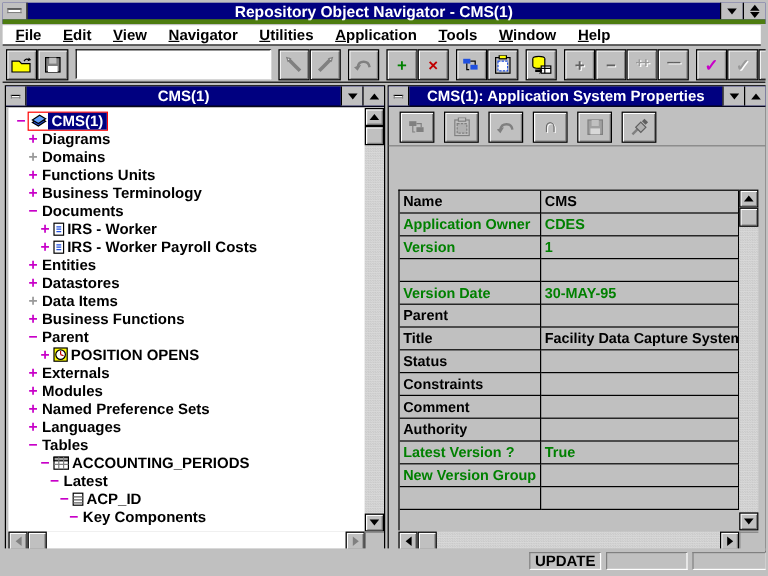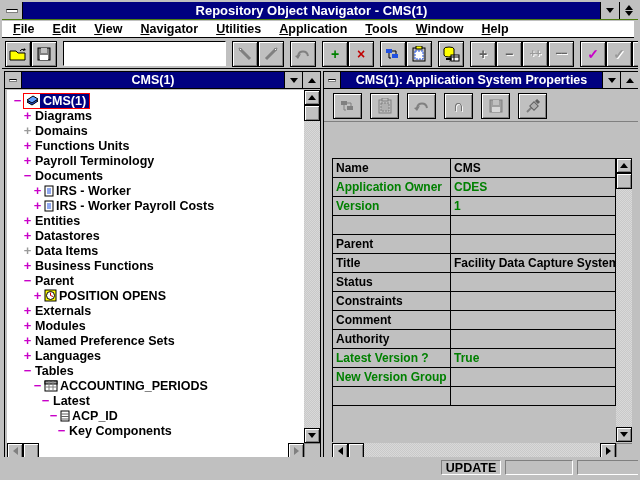--- a/index.html
+++ b/index.html
@@ -8,21 +8,21 @@
 
   
   .btn{background:#c0c0c0;border:1px solid #000;box-shadow:inset 1px 1px 0 #fff,inset -1px -1px 0 #808080;display:flex;align-items:center;justify-content:center;}
   .tri-up{width:0;height:0;border-left:4px solid transparent;border-right:4px solid transparent;border-bottom:5px solid #000;}
   .tri-dn{width:0;height:0;border-left:4px solid transparent;border-right:4px solid transparent;border-top:5px solid #000;}
   .tri-lf{width:0;height:0;border-top:4px solid transparent;border-bottom:4px solid transparent;border-right:5px solid #000;}
   .tri-rt{width:0;height:0;border-top:4px solid transparent;border-bottom:4px solid transparent;border-left:5px solid #000;}
   .gray .tri-lf{border-right-color:#808080}.gray .tri-rt{border-left-color:#808080}
 
   
-  #titlebar{position:absolute;left:0;top:0;right:0;height:18px;background:#000080;border-bottom:1px solid #4d7c0f;display:flex;align-items:center;}
+  #titlebar{position:absolute;left:0;top:0;right:0;height:18px;background:#000080;border-bottom:4px solid #4d7c0f;display:flex;align-items:center;}
   #titlebar .sysbox{width:21px;height:100%;background:#c0c0c0;border-right:1px solid #000;display:flex;align-items:center;justify-content:center;}
   .sysdash{width:12px;height:4px;background:#fff;border:1px solid #808080;border-top-color:#000;}
   #titlebar .cap{flex:1;text-align:center;color:#fff;font-weight:bold;font-size:13px;line-height:17px;}
   #titlebar .wbtn{width:19px;height:100%;background:#c0c0c0;border-left:1px solid #000;display:flex;flex-direction:column;align-items:center;justify-content:center;gap:1px;}
 
   
   #menubar{position:absolute;left:0;top:19px;right:4px;height:17px;background:#fff;border-bottom:1px solid #000;display:flex;align-items:center;padding-left:2px;}
   .mitem{font-weight:bold;font-size:12.5px;color:#000;padding:0 9px;white-space:nowrap;}
   .mitem .u{text-decoration:underline;}
 
@@ -245,21 +245,21 @@
         <div class="trow lv1">
             <span class="exp dis">+</span>
             <span class="tlabel">Domains</span>
           </div>
         <div class="trow lv1">
             <span class="exp">+</span>
             <span class="tlabel">Functions Units</span>
           </div>
         <div class="trow lv1">
             <span class="exp">+</span>
-            <span class="tlabel">Payroll Terminology</span>
+            <span class="tlabel">Business Terminology</span>
           </div>
         <div class="trow lv1">
             <span class="exp">−</span>
             <span class="tlabel">Documents</span>
           </div>
         <div class="trow lv2">
             <span class="exp">+</span>
             <span class="ticon">
               <svg width="10" height="12" viewBox="0 0 10 12">
                 <rect x="1" y="1" width="8" height="10" fill="#fff" stroke="#000"></rect>
@@ -447,20 +447,24 @@
           </div>
         <div class="prow">
             <div class="pcell plabel green">Version</div>
             <div class="pcell pvalue green">1</div>
           </div>
         <div class="prow">
             <div class="pcell plabel"></div>
             <div class="pcell pvalue"></div>
           </div>
         <div class="prow">
+            <div class="pcell plabel green">Version Date</div>
+            <div class="pcell pvalue green">30-MAY-95</div>
+          </div>
+        <div class="prow">
             <div class="pcell plabel">Parent</div>
             <div class="pcell pvalue"></div>
           </div>
         <div class="prow">
             <div class="pcell plabel">Title</div>
             <div class="pcell pvalue">Facility Data Capture System</div>
           </div>
         <div class="prow">
             <div class="pcell plabel">Status</div>
             <div class="pcell pvalue"></div>

